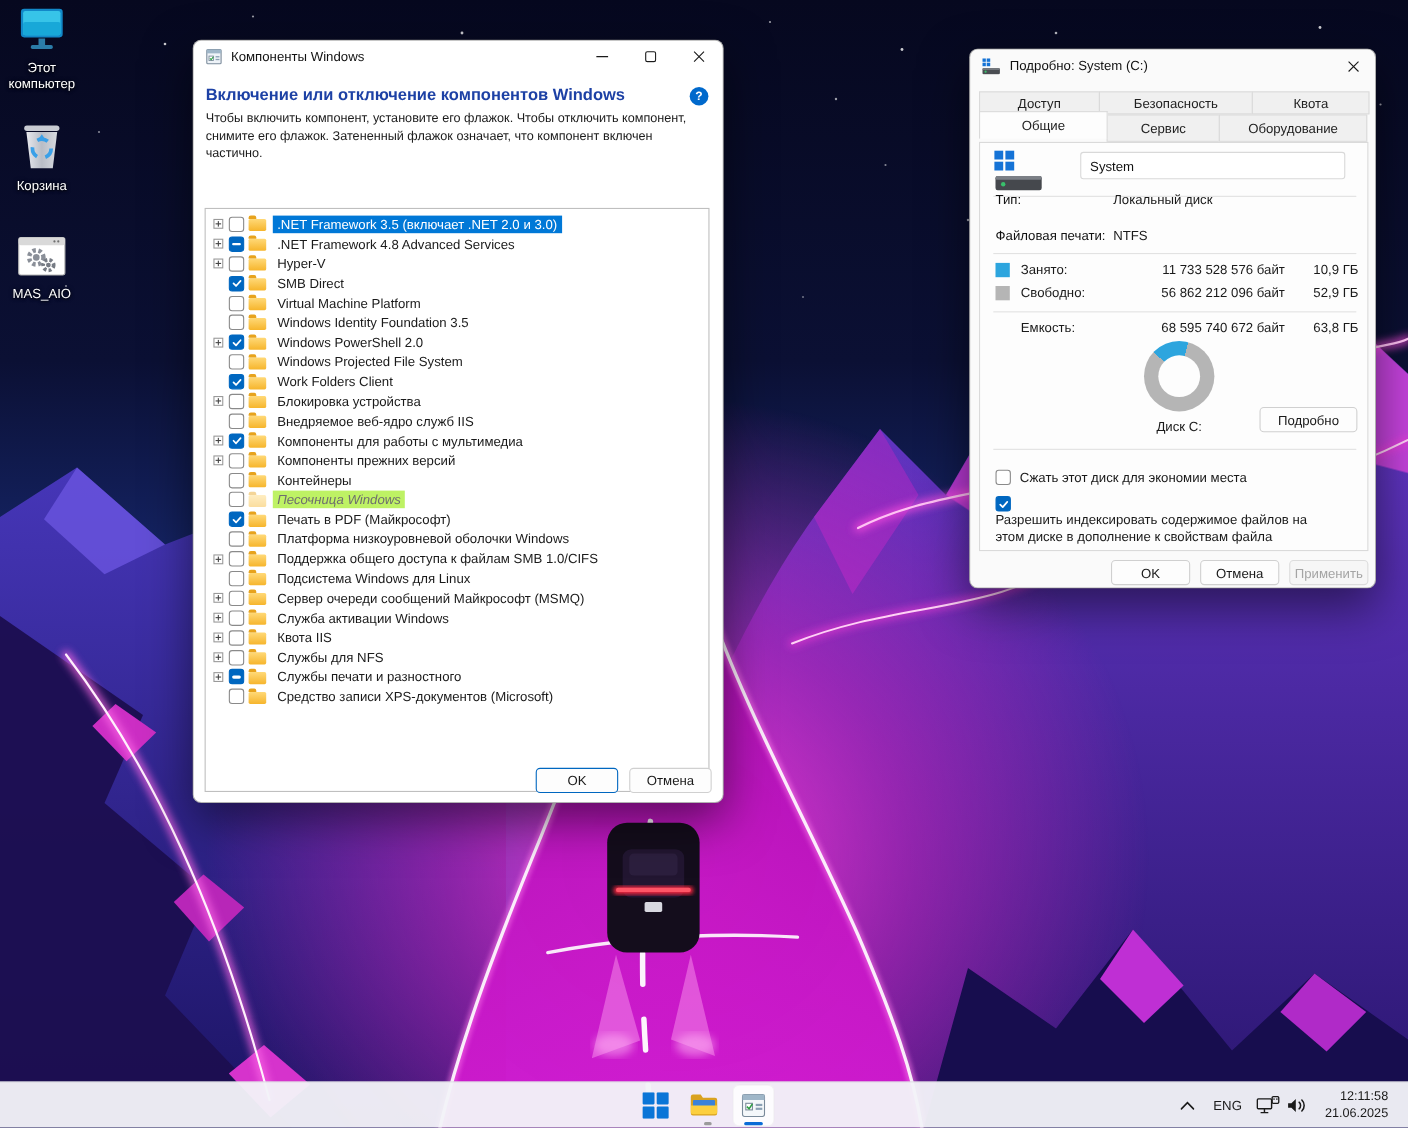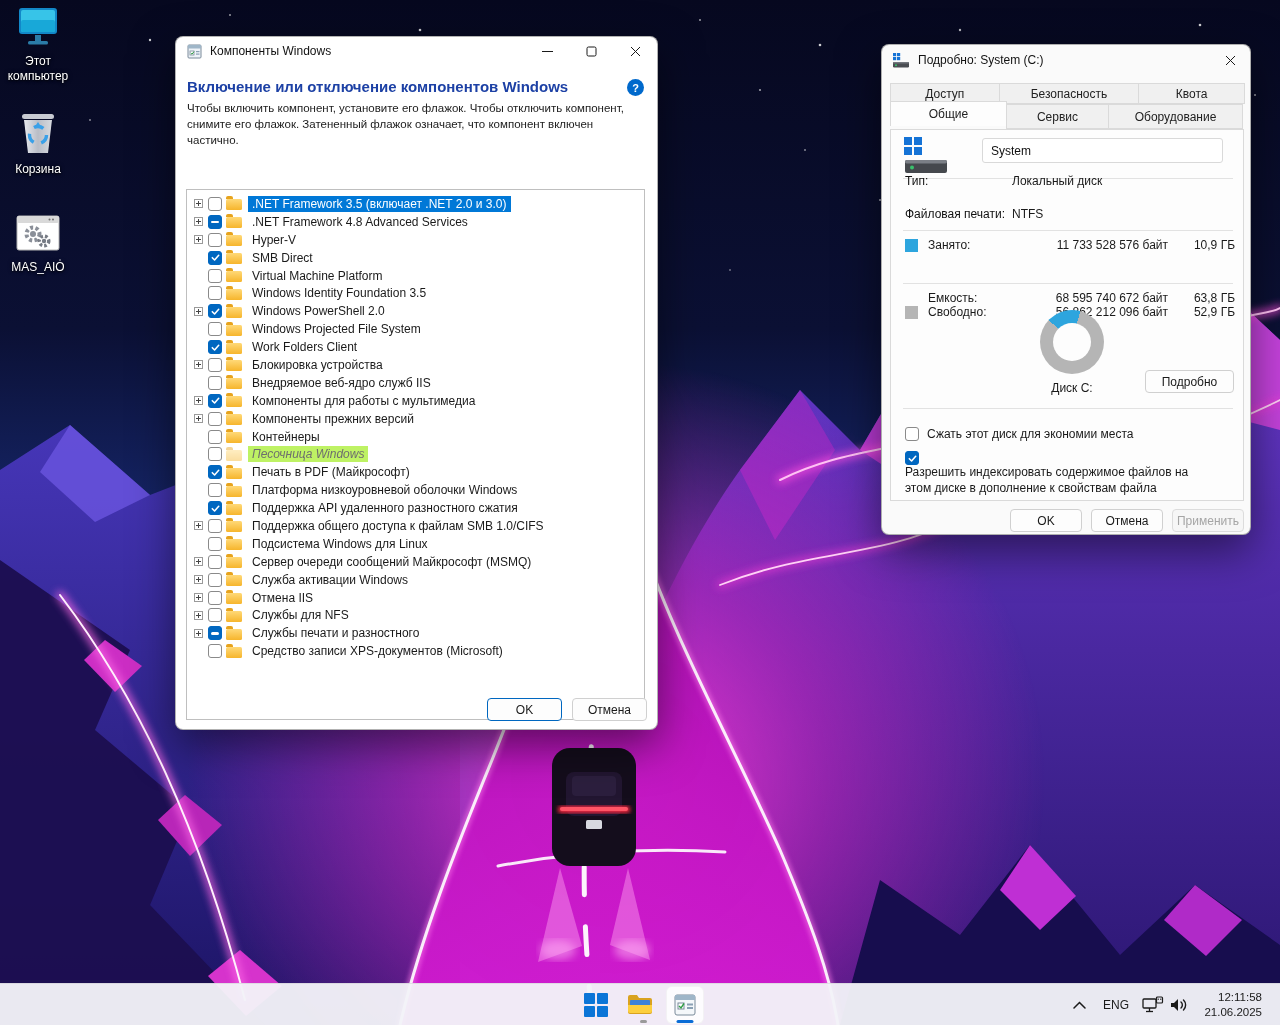--- a/index.html
+++ b/index.html
@@ -439,30 +439,20 @@
         <span class="folder"></span>
         <span class="lbl">Печать в PDF (Майкрософт)</span>
       </div>
       <div class="tree-row">
         <span class="exp hidden"></span>
         <span class="cb unchecked"></span>
         <span class="folder"></span>
         <span class="lbl">Платформа низкоуровневой оболочки Windows</span>
       </div>
       <div class="tree-row">
-        <span class="exp hidden"></span>
-        <span class="cb checked">
-          <svg viewBox="0 0 12 12">
-            <path d="M2.5 6.2 5 8.7 9.5 3.6" fill="none" stroke="#fff" stroke-width="1.7" stroke-linecap="round" stroke-linejoin="round"></path>
-          </svg>
-        </span>
-        <span class="folder"></span>
-        <span class="lbl">Поддержка API удаленного разностного сжатия</span>
-      </div>
-      <div class="tree-row">
         <span class="exp"></span>
         <span class="cb unchecked"></span>
         <span class="folder"></span>
         <span class="lbl">Поддержка общего доступа к файлам SMB 1.0/CIFS</span>
       </div>
       <div class="tree-row">
         <span class="exp hidden"></span>
         <span class="cb unchecked"></span>
         <span class="folder"></span>
         <span class="lbl">Подсистема Windows для Linux</span>
@@ -476,21 +466,21 @@
       <div class="tree-row">
         <span class="exp"></span>
         <span class="cb unchecked"></span>
         <span class="folder"></span>
         <span class="lbl">Служба активации Windows</span>
       </div>
       <div class="tree-row">
         <span class="exp"></span>
         <span class="cb unchecked"></span>
         <span class="folder"></span>
-        <span class="lbl">Отмена IIS</span>
+        <span class="lbl">Квота IIS</span>
       </div>
       <div class="tree-row">
         <span class="exp"></span>
         <span class="cb unchecked"></span>
         <span class="folder"></span>
         <span class="lbl">Службы для NFS</span>
       </div>
       <div class="tree-row">
         <span class="exp"></span>
         <span class="cb partial">
@@ -571,21 +561,21 @@
     </div>
 
     <div class="hsep s2"></div>
 
     <div class="urow" style="top:108px;">
       <span class="sq used"></span>
       <span class="ul">Занято:</span>
       <span class="ub">11 733 528 576 байт</span>
       <span class="ug">10,9 ГБ</span>
     </div>
-    <div class="urow" style="top:129px;margin-top:46px;">
+    <div class="urow" style="top:129px;">
       <span class="sq free"></span>
       <span class="ul">Свободно:</span>
       <span class="ub">56 862 212 096 байт</span>
       <span class="ug">52,9 ГБ</span>
     </div>
 
     <div class="hsep s3"></div>
 
     <div class="urow cap" style="top:161px;">
       <span class="ul">Емкость:</span>

